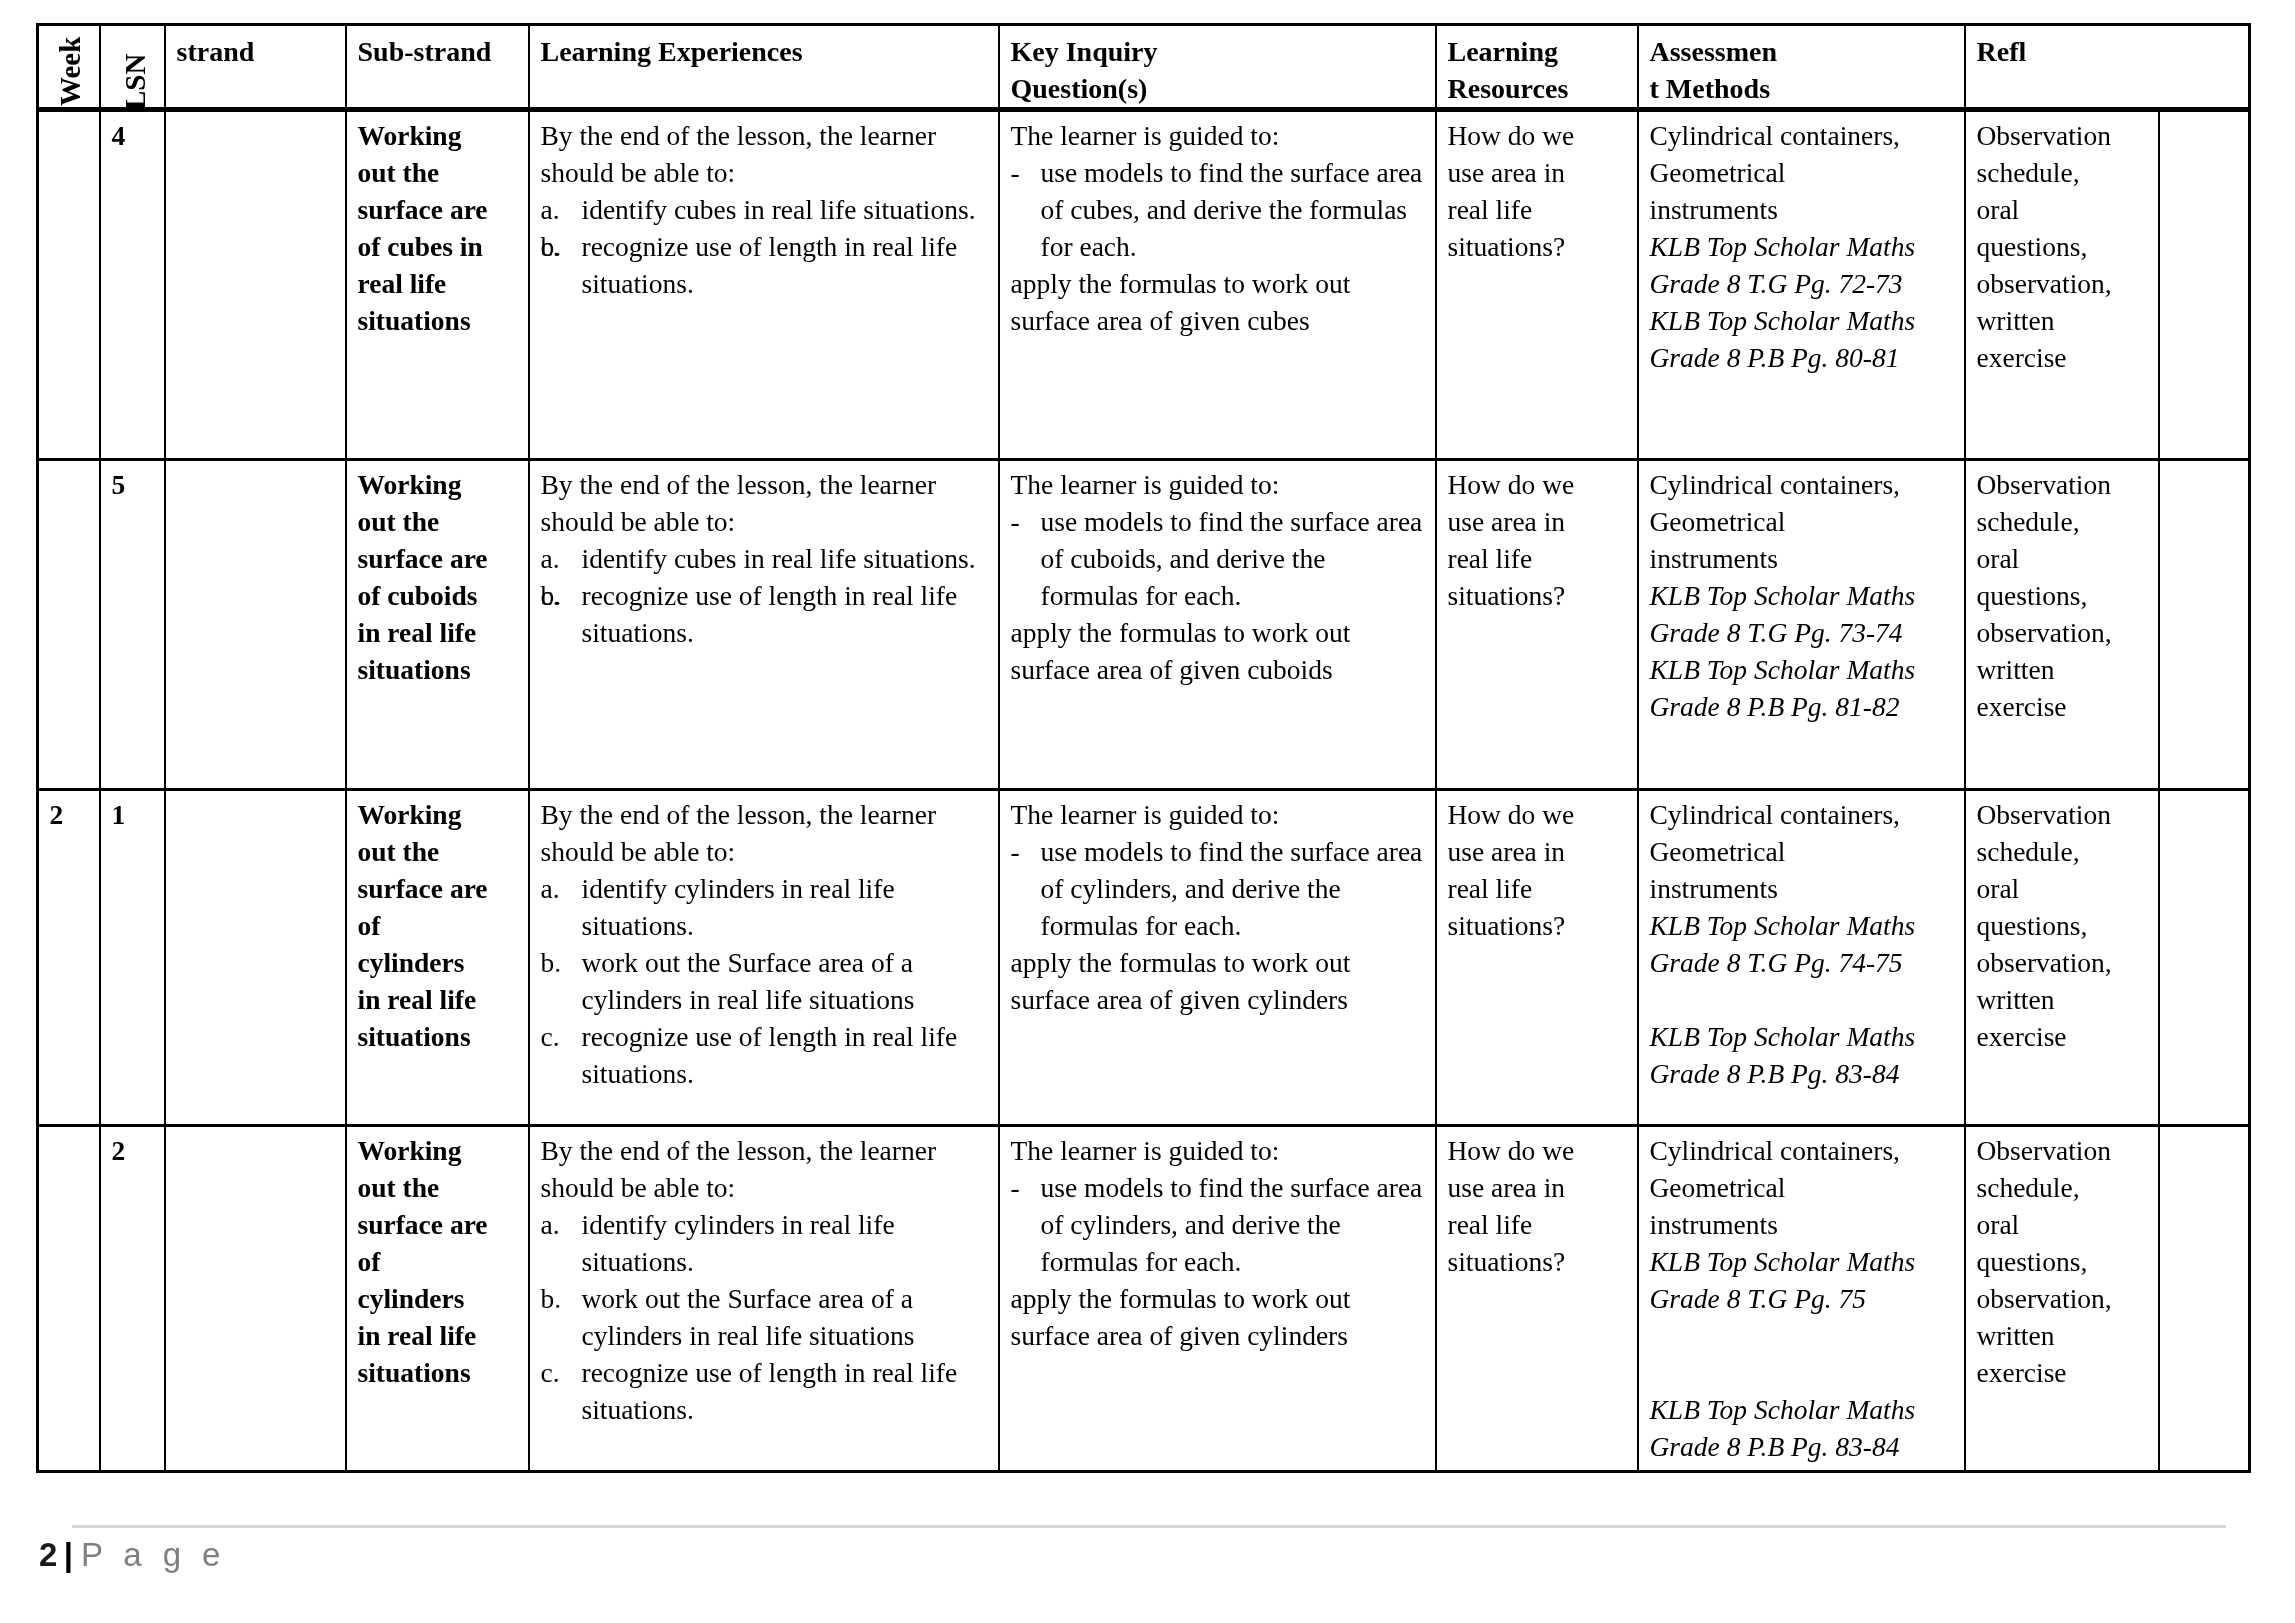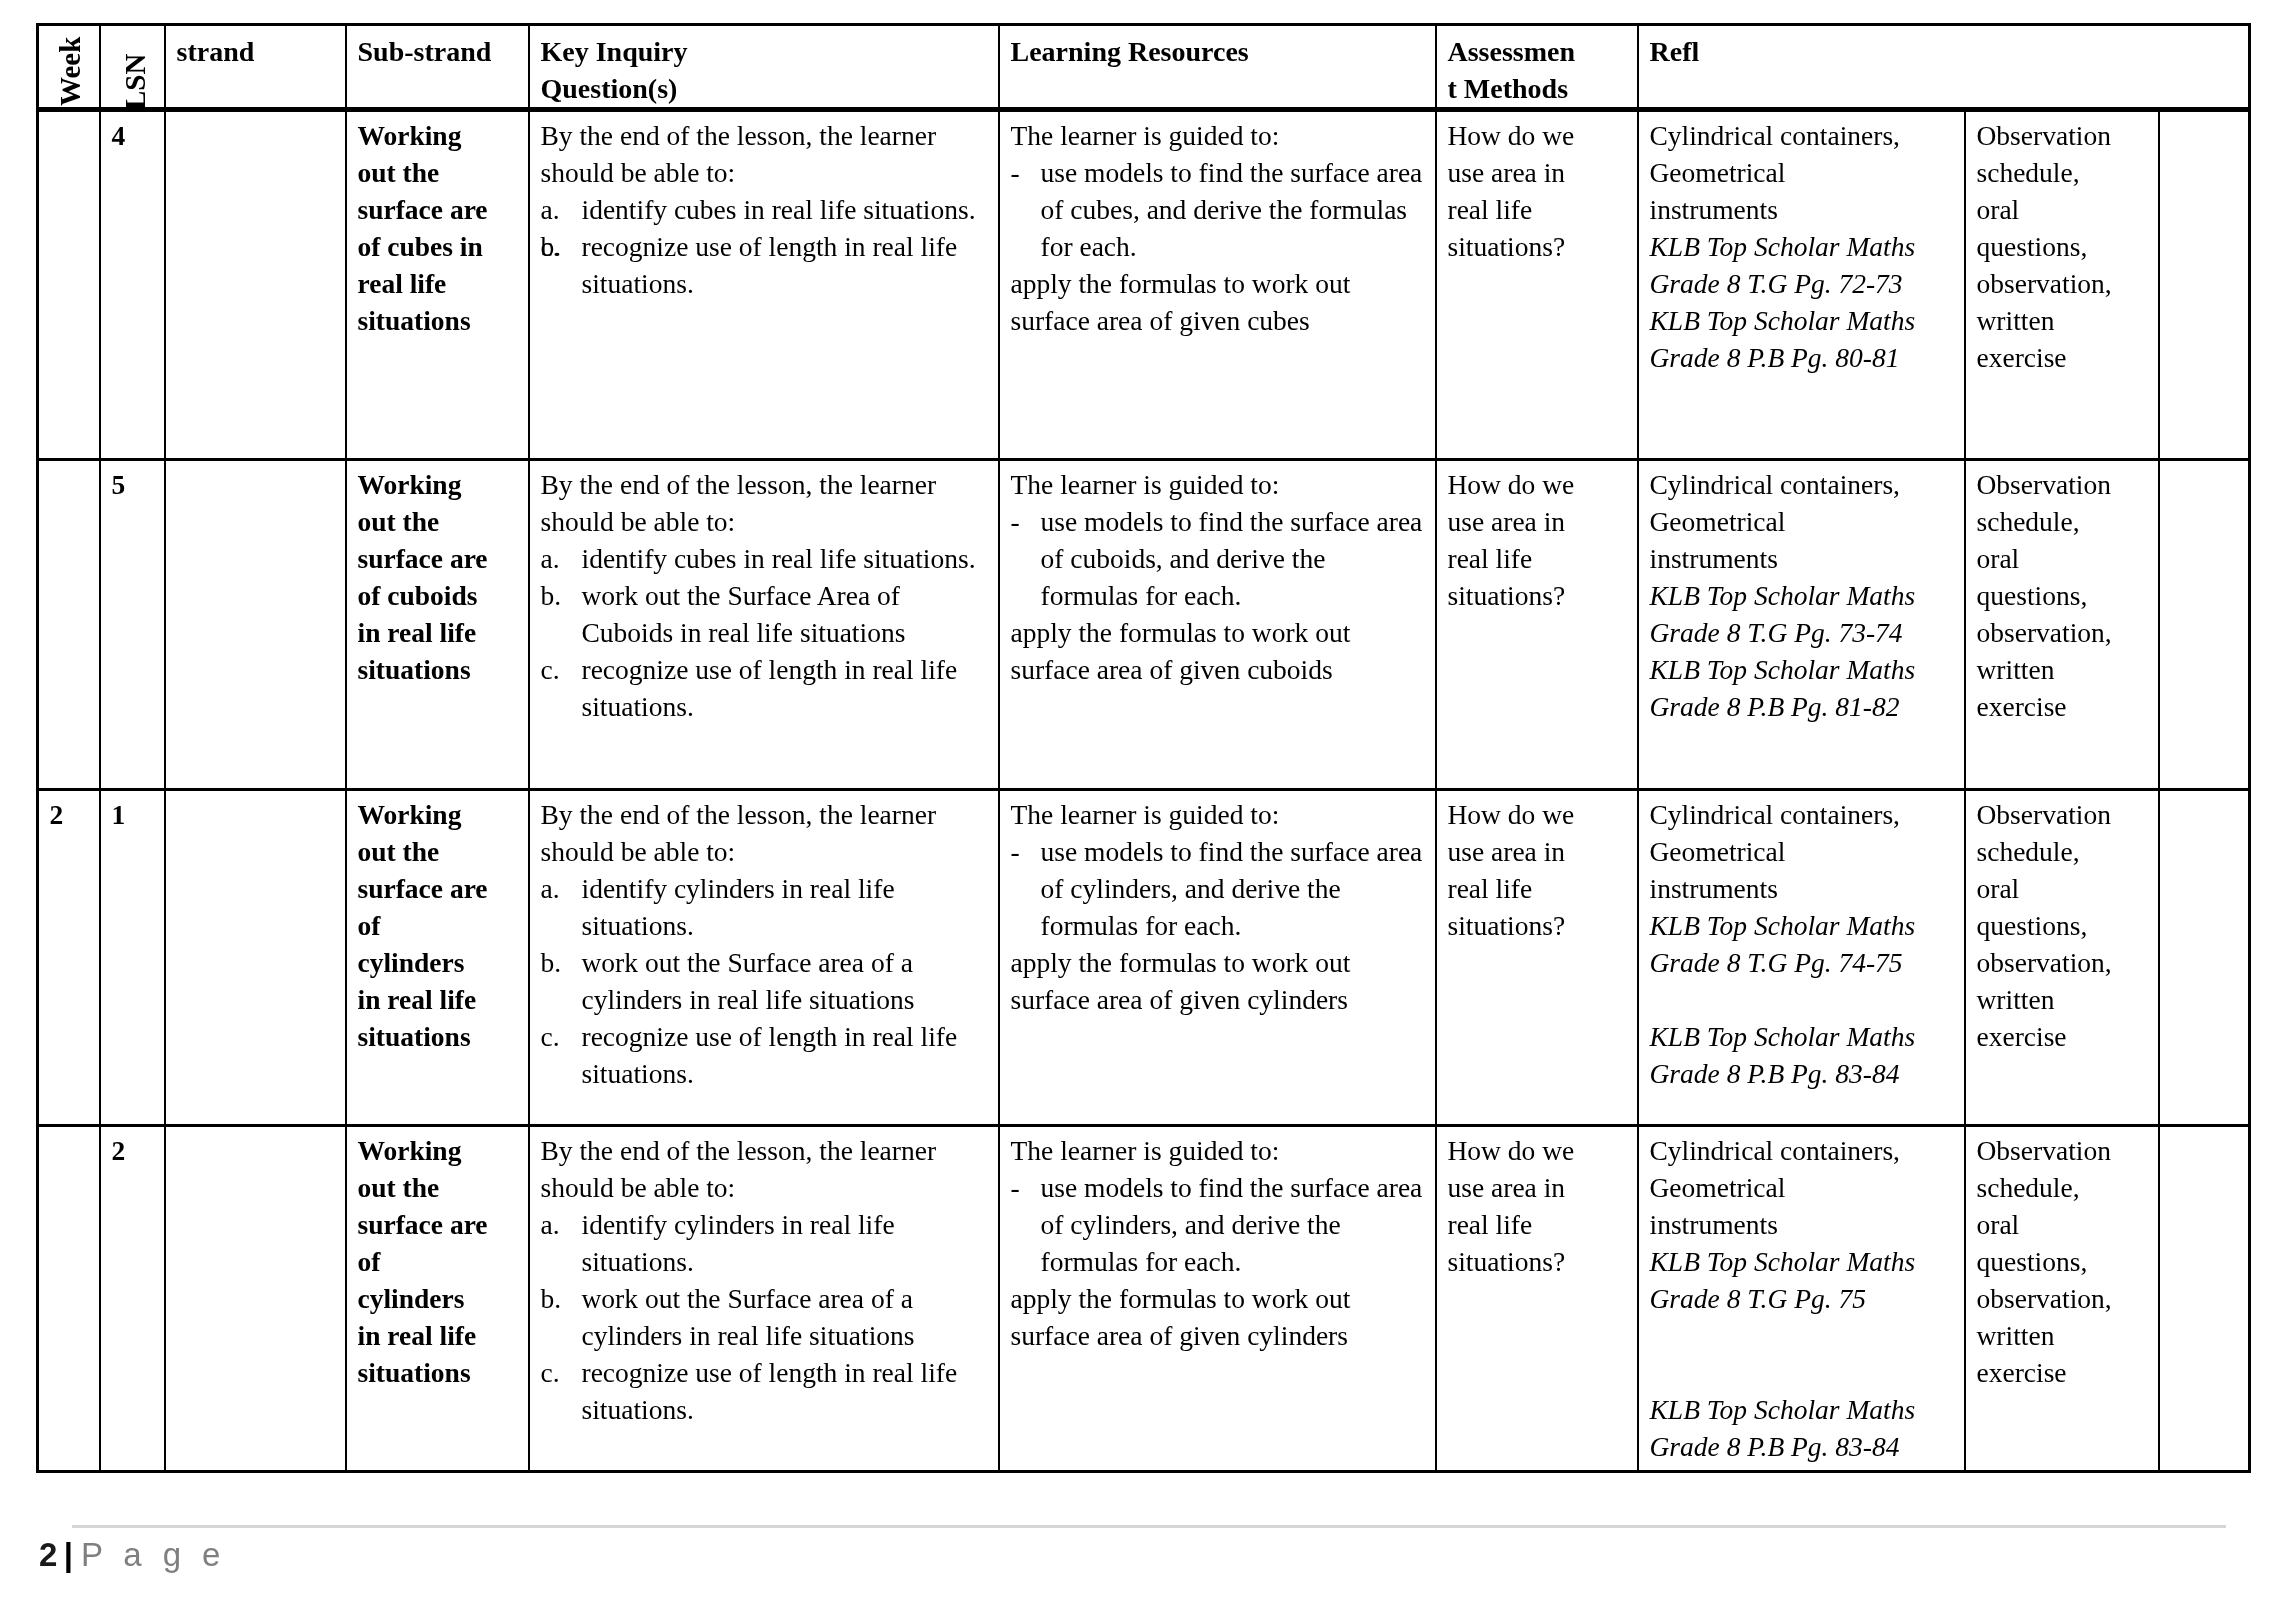--- a/index.html
+++ b/index.html
@@ -58,20 +58,21 @@
 
     <div class="trow hrow">
       <div class="cell vcell">
         <span class="vlabel week">Week</span>
       </div>
       <div class="cell vcell">
         <span class="vlabel lsn">LSN</span>
       </div>
       <div class="cell">strand</div>
       <div class="cell">Sub-strand</div>
+      <div class="cell">Learning Experiences</div>
       <div class="cell">
         <div>Key Inquiry</div>
         <div>Question(s)</div>
       </div>
       <div class="cell">Learning Resources</div>
       <div class="cell">
         <div>Assessmen</div>
         <div>t Methods</div>
       </div>
       <div class="cell">Refl</div>
@@ -170,21 +171,20 @@
       <div class="ssline"></div>
     </div>
     <div class="cell">
       <div class="para">By the end of the lesson, the learner should be able to:</div>
       <div class="oitem">
         <span class="omark">a.</span>
         <span>identify cubes in real life situations.</span>
       </div>
       <div class="oitem">
         <span class="omark">b.</span>
-        <span>work out the Surface Area of Cuboids in real life situations</span>
       </div>
       <div class="oitem">
         <span class="omark">c.</span>
         <span>recognize use of length in real life situations.</span>
       </div>
     </div>
     <div class="cell">
       <div>The learner is guided to:</div>
       <div class="exp-bullet">
         <span class="exp-mark">-</span>

